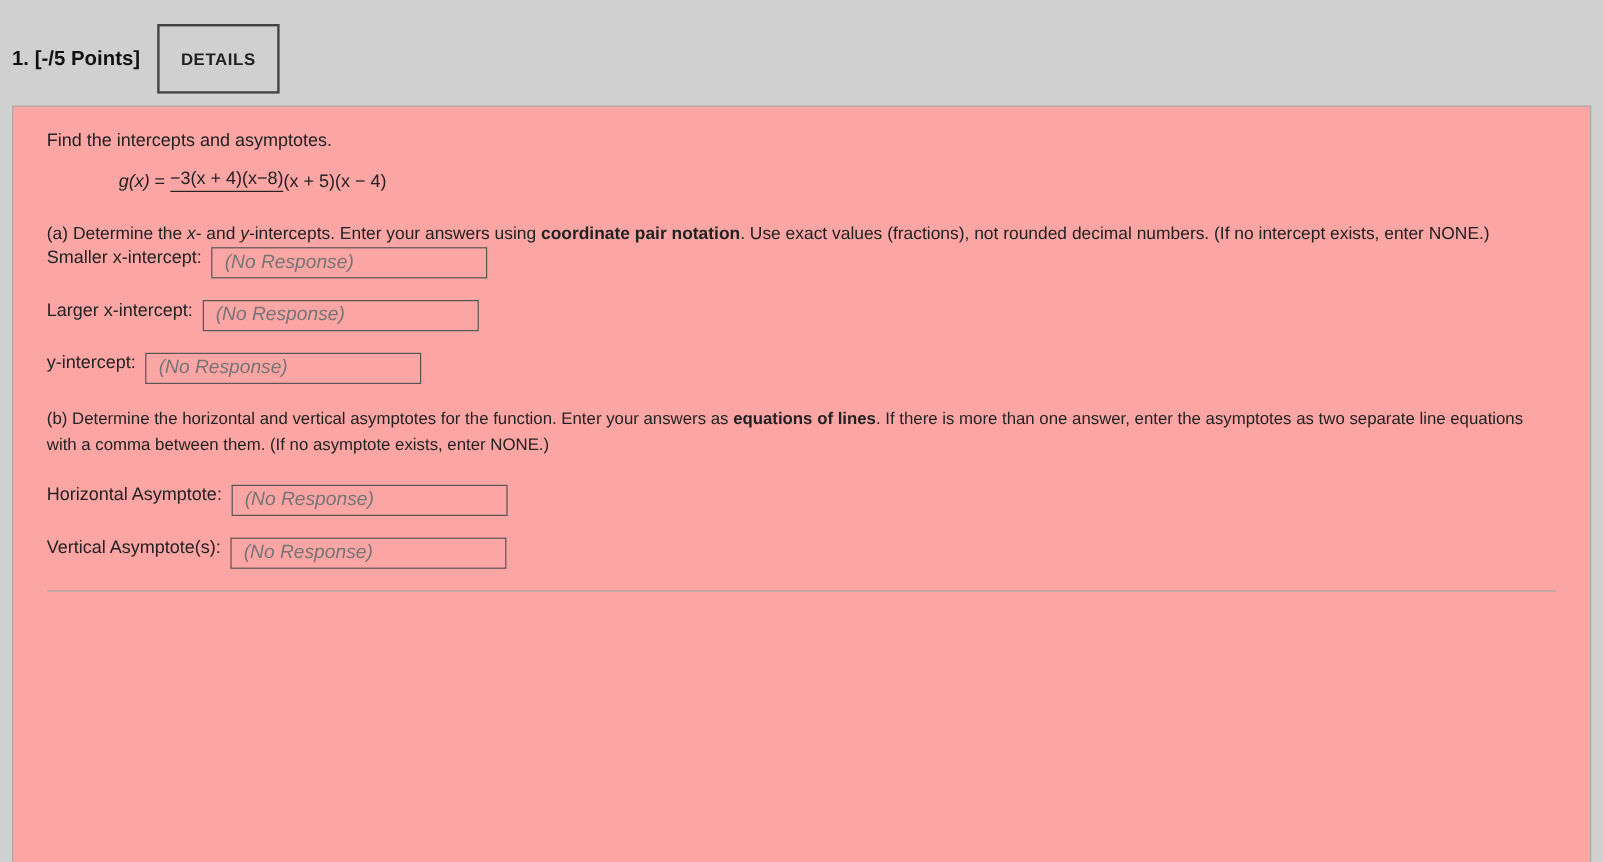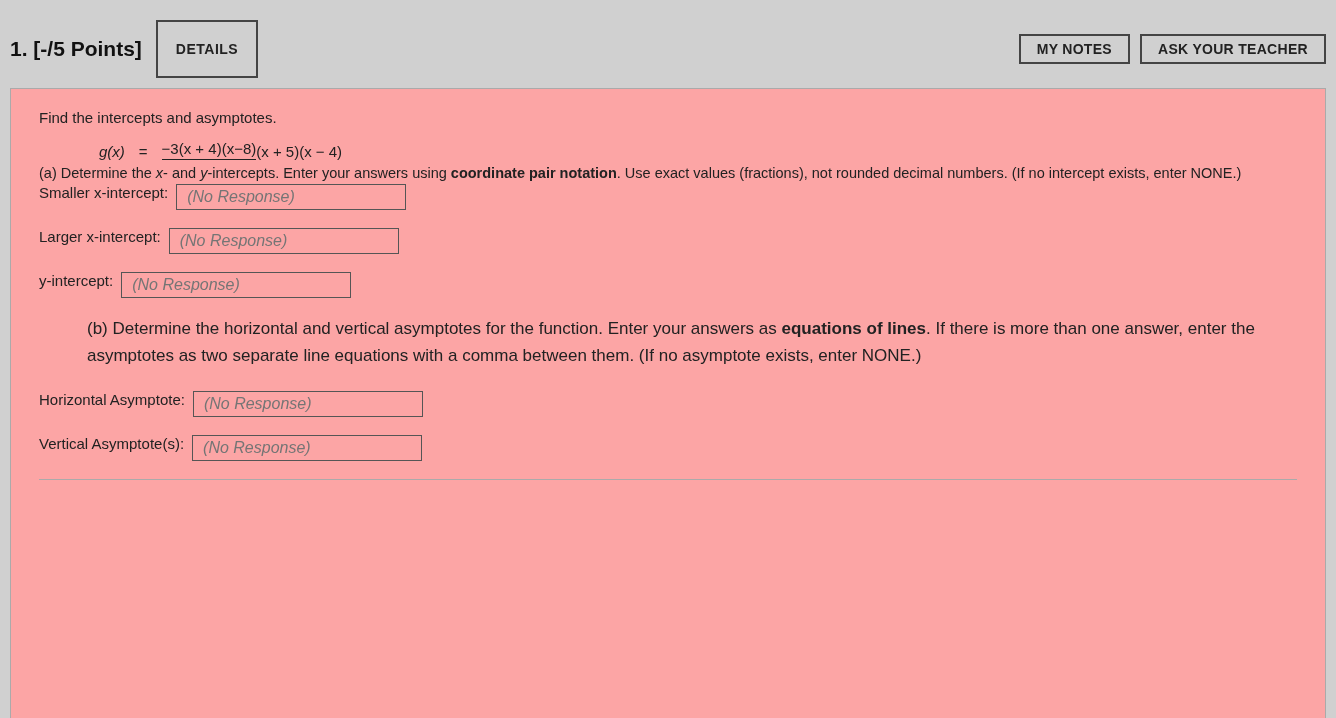--- a/index.html
+++ b/index.html
@@ -33,21 +33,21 @@
     }
 
     .header-left {
       display: flex;
       align-items: center;
       gap: 14px;
     }
 
     .problem-label {
       font-weight: bold;
-      font-size: 21px;
+      font-size: 17px;
       color: #111;
       white-space: nowrap;
     }
 
     .details-btn {
       border: 2px solid #444;
       background: transparent;
       padding: 19px 18px;
       font-size: 14px;
       font-weight: bold;
@@ -93,21 +93,21 @@
 
     .find-text {
       font-size: 15px;
       margin-bottom: 14px;
       color: #222;
     }
 
     .function-display {
       display: flex;
       align-items: center;
-      gap: 10px;
+      margin-bottom: 22px;
       padding-left: 60px;
       font-size: 15px;
     }
 
     .func-name {
       font-style: italic;
       font-size: 15px;
     }
 
     .equals-sign {
@@ -162,25 +162,24 @@
       background: transparent;
       padding: 3px 10px;
       font-size: 16px;
       font-style: italic;
       color: #555;
       min-width: 130px;
       cursor: text;
     }
 
     .instruction-b {
-      font-size: 17px;
+      font-size: 14px;
       line-height: 1.55;
       margin-bottom: 22px;
       color: #222;
-      margin-left: 48px;
     }
 
     .instruction-b strong {
       font-weight: bold;
     }
 
     .bottom-divider {
       border: none;
       border-bottom: 1.5px solid #aaa;
       margin-top: 10px;
@@ -188,24 +187,20 @@
   </style>
 </head>
 <body>
 
 <div class="page-wrapper">
 
   <div class="header-row">
     <div class="header-left">
       <span class="problem-label">1.  [-/5 Points]</span>
       <button class="details-btn">DETAILS</button>
-    </div>
-    <div class="header-right">
-      <button class="my-notes-btn">MY NOTES</button>
-      <button class="ask-teacher-btn">ASK YOUR TEACHER</button>
     </div>
   </div>
 
   <div class="main-content">
 
     <div class="find-text">Find the intercepts and asymptotes.</div>
 
     <div class="function-display">
       <span class="func-name">g(x)</span>
       <span class="equals-sign">=</span>

